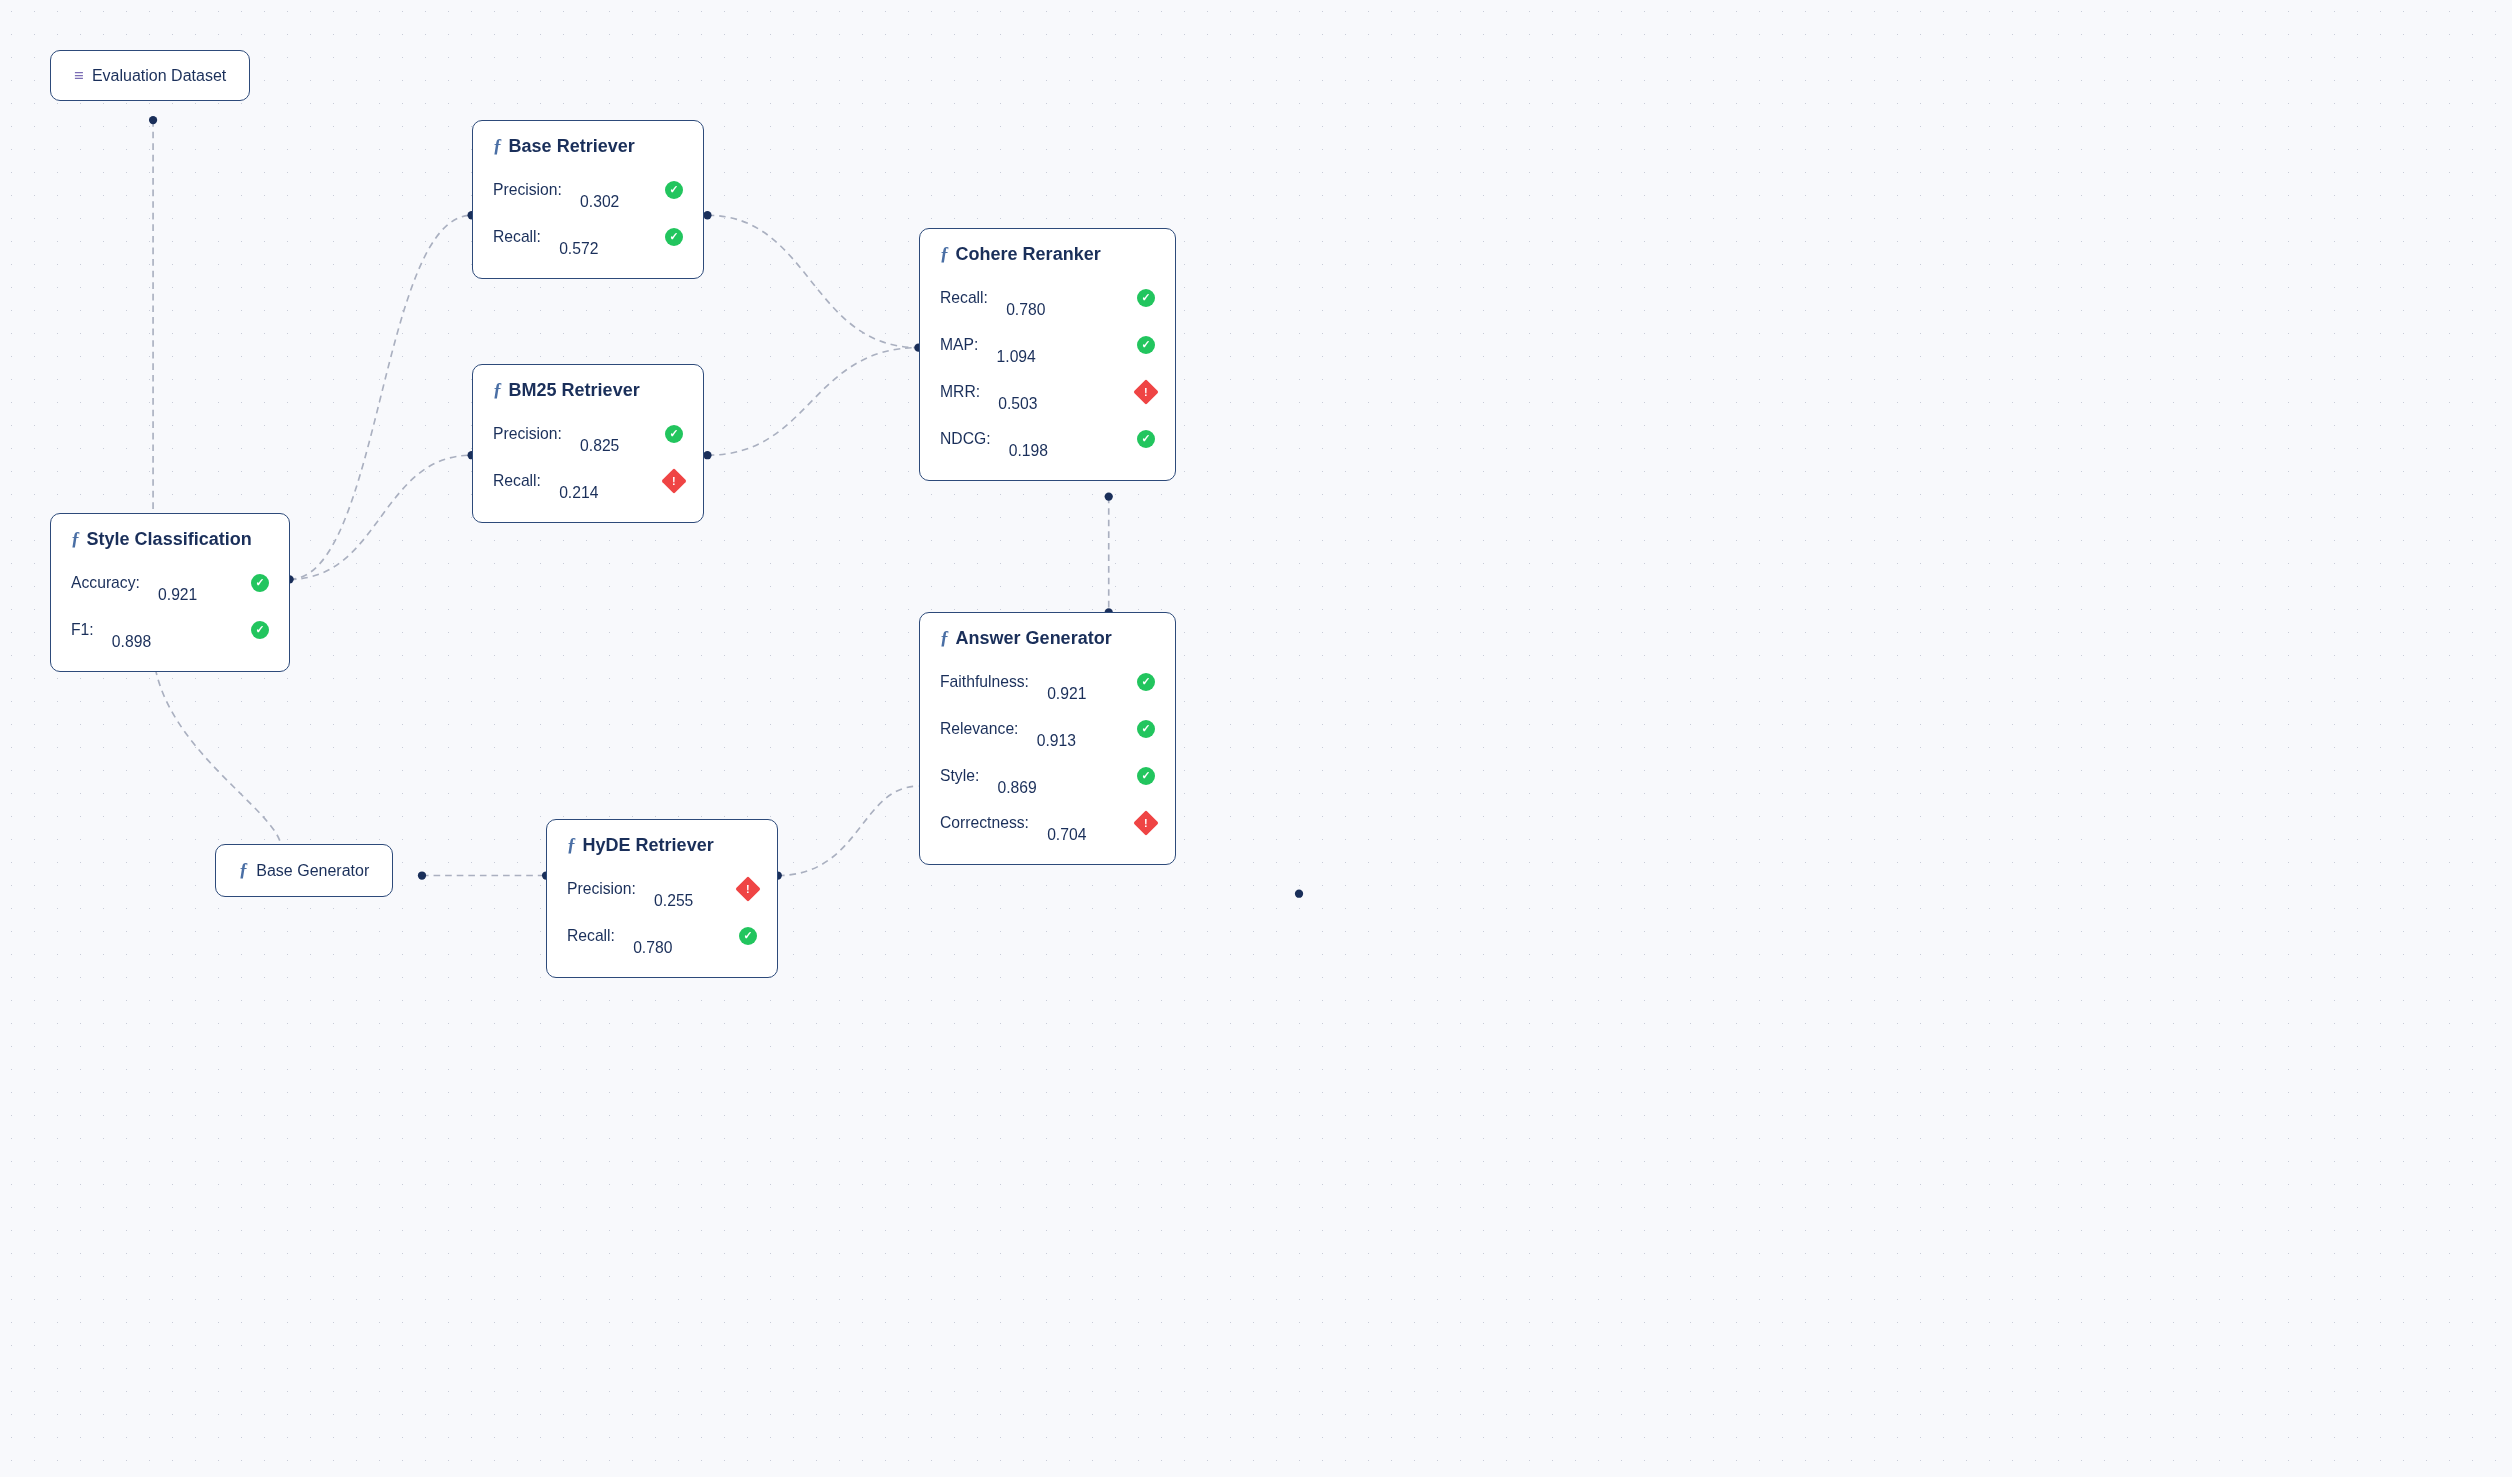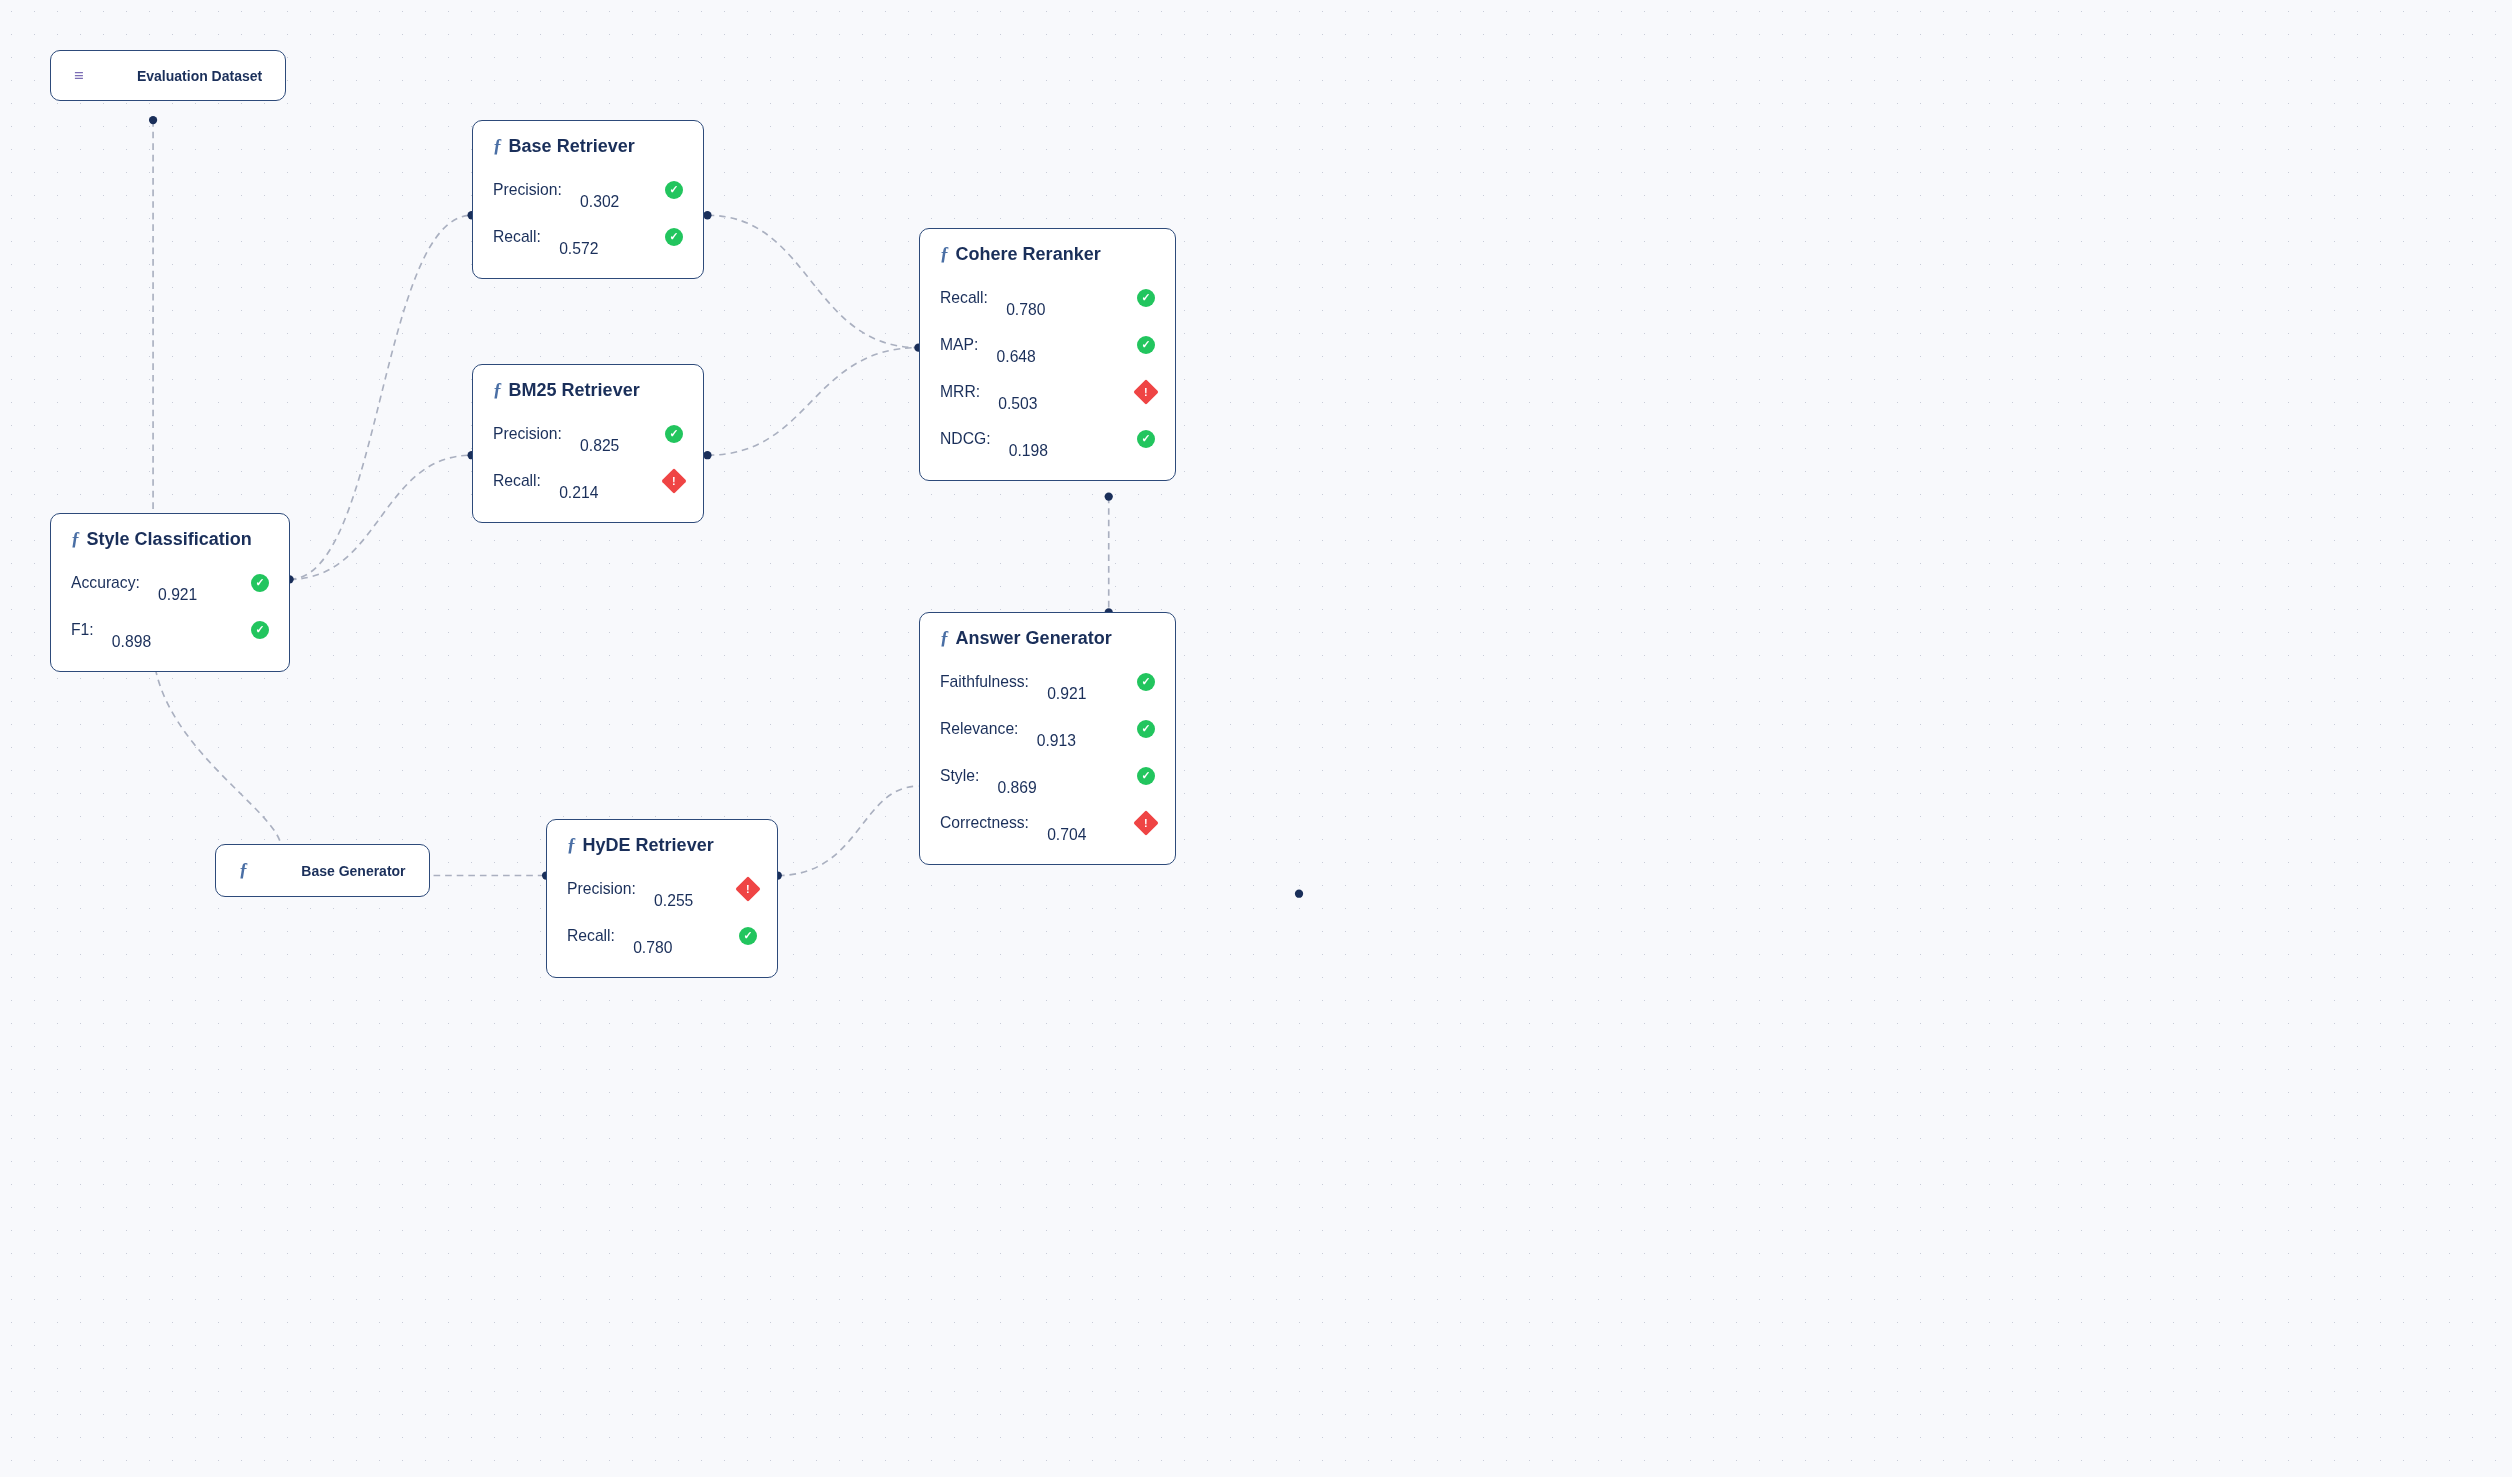--- a/index.html
+++ b/index.html
@@ -137,24 +137,23 @@
       padding: 15px 23px;
       display: flex;
       align-items: center;
       gap: 8.3px;
     }
     .node-simple .dataset-icon {
       font-size: 16.5px;
       color: #7c6eb5;
     }
     .node-simple .node-title-text {
-      font-weight: 700;
-      font-size: 14px;
+      font-weight: 400;
+      font-size: 16px;
       color: #1a2f5a;
-      margin-left: 45px;
     }
   </style>
 </head>
 <body>
 
 <div class="canvas">
 
   <svg class="connections" xmlns="http://www.w3.org/2000/svg" viewBox="0 0 3036 1786" width="2512" height="1478">
 
     <line x1="185" y1="145" x2="185" y2="625" stroke="#aab0c0" stroke-width="2" stroke-dasharray="8,6"></line>
@@ -291,21 +290,21 @@
         <span class="func-icon">ƒ</span>
         <span>Cohere Reranker</span>
       </div>
       <div class="metric-row">
         <span class="metric-label">Recall:</span>
         <span class="metric-value">0.780</span>
         <div class="status-ok"></div>
       </div>
       <div class="metric-row">
         <span class="metric-label">MAP:</span>
-        <span class="metric-value">0.648</span>
+        <span class="metric-value">1.094</span>
         <div class="status-ok"></div>
       </div>
       <div class="metric-row">
         <span class="metric-label">MRR:</span>
         <span class="metric-value">0.503</span>
         <div class="status-warn-inner"></div>
       </div>
       <div class="metric-row">
         <span class="metric-label">NDCG:</span>
         <span class="metric-value">0.198</span>

